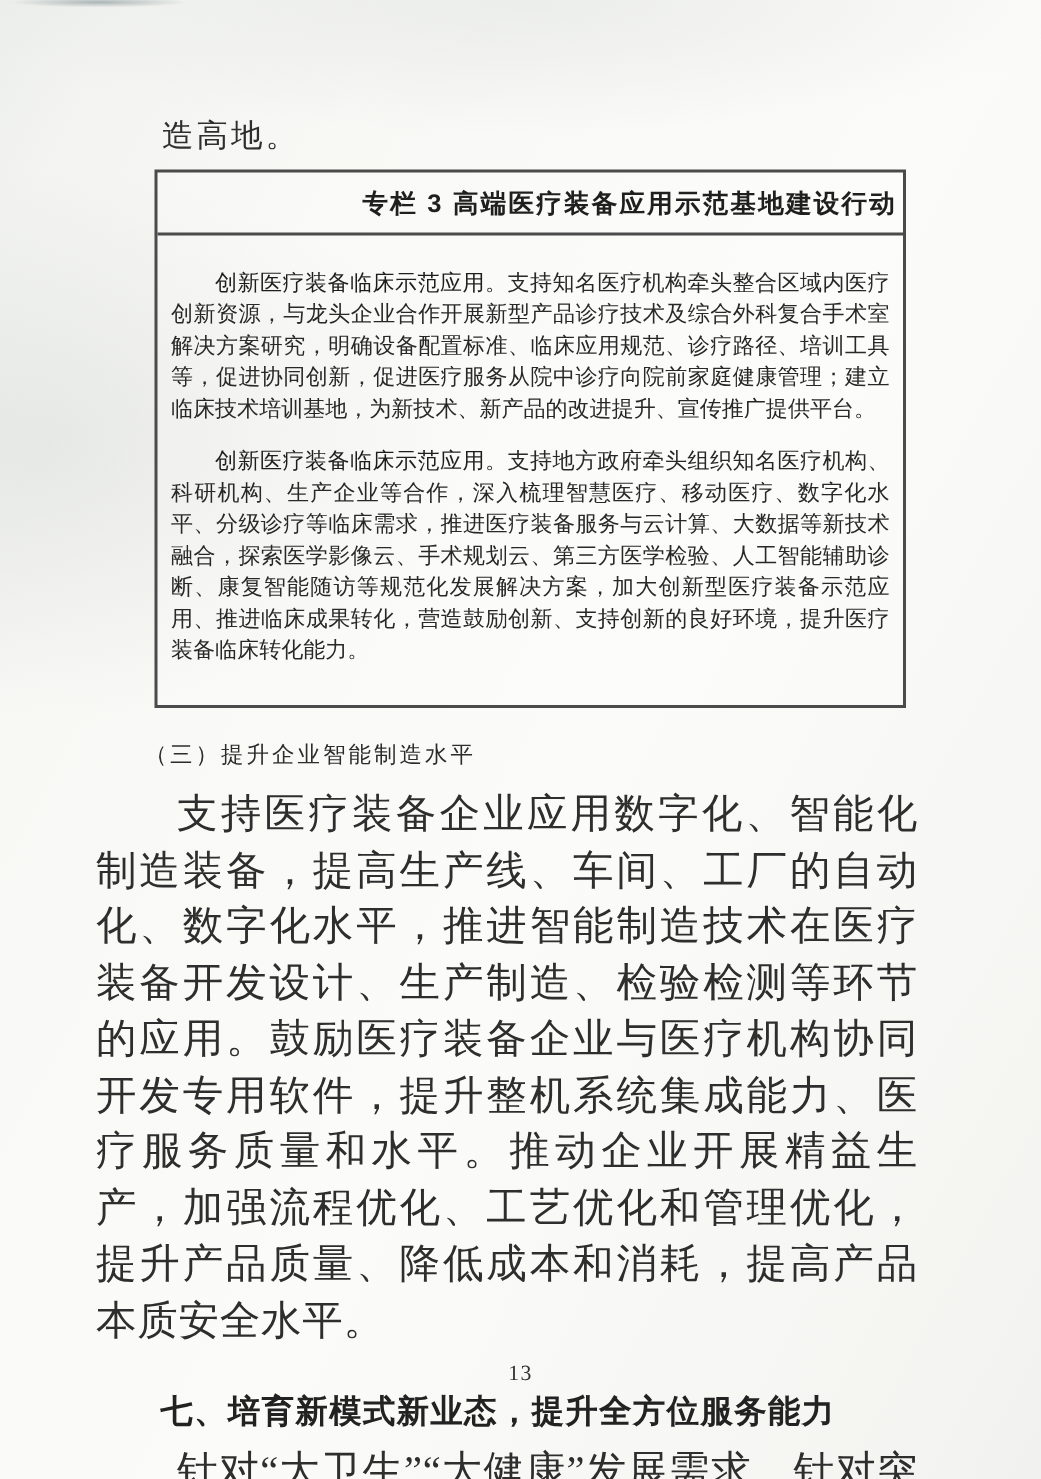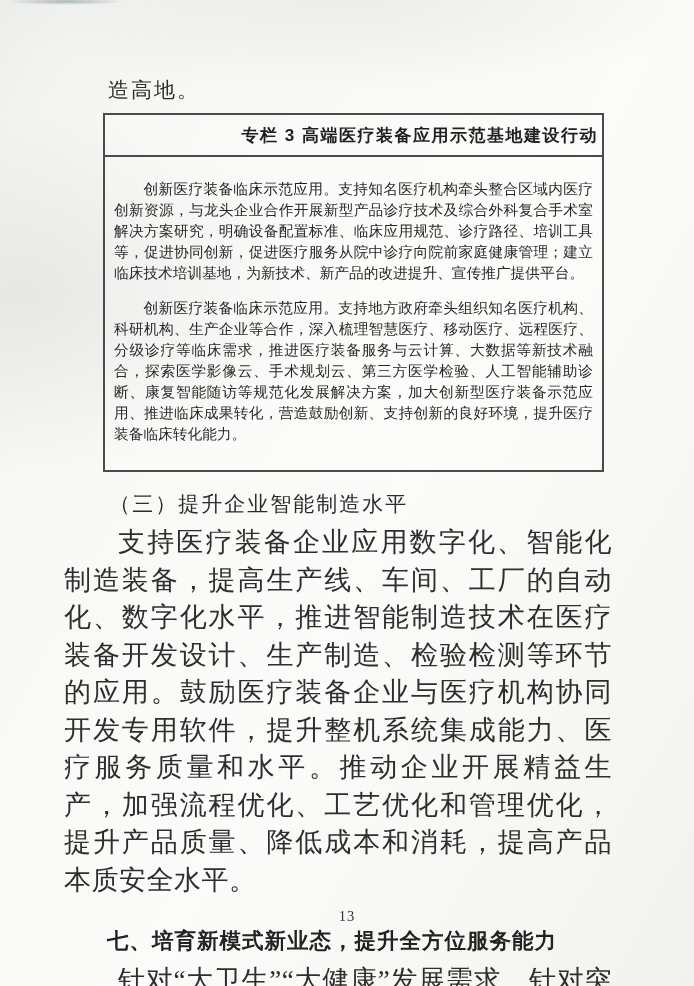--- a/index.html
+++ b/index.html
@@ -78,21 +78,21 @@
   .panel-lead {
     font-family: "Liberation Sans", "DejaVu Sans", sans-serif;
     font-weight: normal;
     color: #1d1d1d;
     margin-top: 32px;
   }
   
   .heading-kai {
     margin-top: 17px;
     padding-left: 2.15em;
-    font-size: 21px;
+    font-size: 15px;
     letter-spacing: 2px;
     line-height: 30px;
     color: #2c2c2c;
   }
   .body-para {
     margin-top: 5px;
     font-size: 27px;
     line-height: 37.5px;
     letter-spacing: 0.5px;
     text-align: justify;
@@ -128,21 +128,21 @@
   <div class="scan-artifact"></div>
 
   <div class="doc-content">
 
     <div class="opening-line">造高地。</div>
 
     <div class="panel">
       <div class="panel-title">专栏 3  高端医疗装备应用示范基地建设行动</div>
       <div class="panel-body">
         <p class="panel-para"><span class="panel-lead">创新医疗装备临床示范应用。</span><span>支持知名医疗机构牵头整合区域内医疗创新资源，与龙头企业合作开展新型产品诊疗技术及综合外科复合手术室解决方案研究，明确设备配置标准、临床应用规范、诊疗路径、培训工具等，促进协同创新，促进医疗服务从院中诊疗向院前家庭健康管理；建立临床技术培训基地，为新技术、新产品的改进提升、宣传推广提供平台。</span></p>
-        <p class="panel-para"><span class="panel-lead">创新医疗装备临床示范应用。</span><span>支持地方政府牵头组织知名医疗机构、科研机构、生产企业等合作，深入梳理智慧医疗、移动医疗、远程医疗、分级诊疗等临床需求，推进医疗装备服务与云计算、大数据等新技术融合，探索医学影像云、手术规划云、第三方医学检验、人工智能辅助诊断、康复智能随访等规范化发展解决方案，加大创新型医疗装备示范应用、推进临床成果转化，营造鼓励创新、支持创新的良好环境，提升医疗装备临床转化能力。</span></p>
+        <p class="panel-para"><span class="panel-lead">创新医疗装备临床示范应用。</span><span>支持地方政府牵头组织知名医疗机构、科研机构、生产企业等合作，深入梳理智慧医疗、移动医疗、数字化水平、分级诊疗等临床需求，推进医疗装备服务与云计算、大数据等新技术融合，探索医学影像云、手术规划云、第三方医学检验、人工智能辅助诊断、康复智能随访等规范化发展解决方案，加大创新型医疗装备示范应用、推进临床成果转化，营造鼓励创新、支持创新的良好环境，提升医疗装备临床转化能力。</span></p>
       </div>
     </div>
 
     <div class="heading-kai">（三）提升企业智能制造水平</div>
 
     <p class="body-para">支持医疗装备企业应用数字化、智能化制造装备，提高生产线、车间、工厂的自动化、数字化水平，推进智能制造技术在医疗装备开发设计、生产制造、检验检测等环节的应用。鼓励医疗装备企业与医疗机构协同开发专用软件，提升整机系统集成能力、医疗服务质量和水平。推动企业开展精益生产，加强流程优化、工艺优化和管理优化，提升产品质量、降低成本和消耗，提高产品本质安全水平。</p>
 
     <div class="heading-hei">七、培育新模式新业态，提升全方位服务能力</div>
 
     <p class="body-para">针对“大卫生”“大健康”发展需求，针对突发传染病、重大自然灾害等紧急医学救援需求，加快培育医疗装备发展新模式、新业态，织牢国家公共卫生防护网，促进医疗服务从院中诊疗向院前家庭健康管理、院间资源共享、院后康复的连续性服务方向延伸拓展，不断提升为人民提供全方位全</p>

